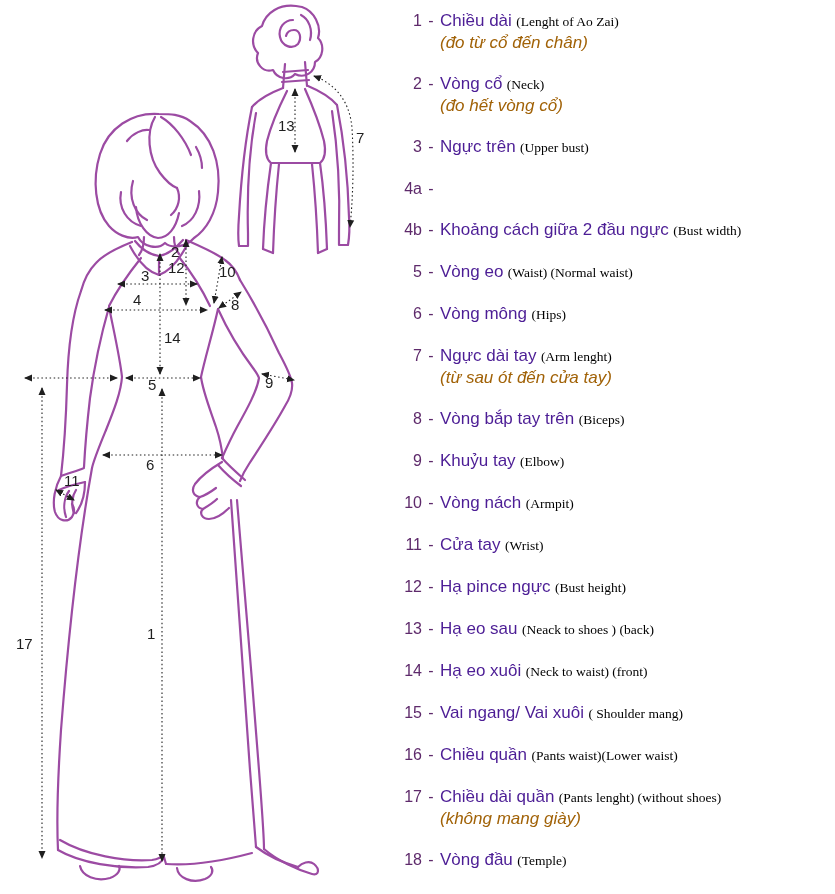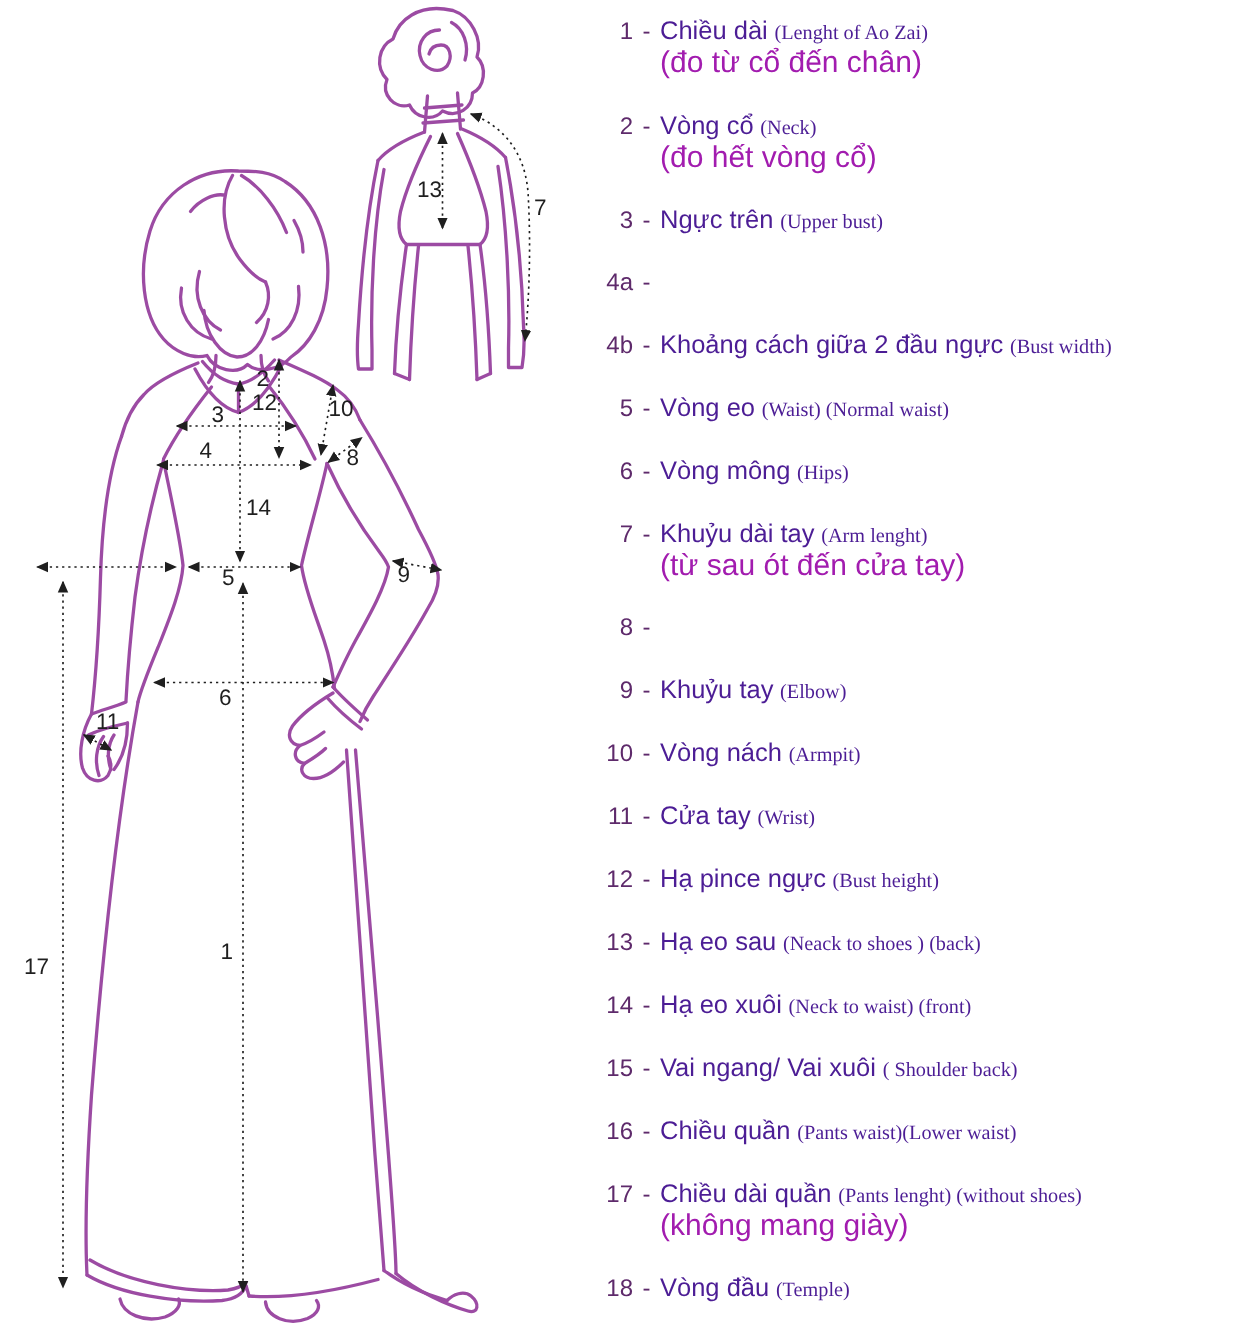--- a/index.html
+++ b/index.html
@@ -8,22 +8,22 @@
   #diagram-svg{position:absolute;left:0;top:0;}
   .fig{fill:none;stroke:#9C4BA3;stroke-width:2.2;stroke-linecap:round;stroke-linejoin:round;}
   .mline{fill:none;stroke:#1f1f1f;stroke-width:1.1;stroke-dasharray:1.5 2.6;}
   .mlabel{font-family:"Liberation Sans",sans-serif;font-size:15px;fill:#1f1f1f;}
   #legend{position:absolute;left:388px;top:10px;width:447px;}
   .legend-row{display:flex;align-items:baseline;margin-bottom:20px;line-height:21px;}
   .num{flex:0 0 34px;text-align:right;font-size:16px;color:#5E2A6B;}
   .dash{flex:0 0 18px;text-align:center;font-size:16px;color:#5E2A6B;}
   .content{flex:1 1 auto;}
   .vi{font-size:17px;color:#4c1d95;}
-  .en{font-size:13.5px;color:#4c1d95;font-family:"Liberation Serif",serif;}
-  .sub{font-size:20px;color:#a21caf;}
+  .en{font-size:13.5px;color:#000000;font-family:"Liberation Serif",serif;}
+  .sub{font-size:17px;color:#a16207;font-style:italic;}
 </style>
 </head>
 <body>
 
 <div id="page">
 
   <svg id="diagram-svg" width="390" height="894" viewBox="0 0 390 894" xmlns="http://www.w3.org/2000/svg">
     <defs>
       <marker id="ah" viewBox="0 0 8 8" refX="7" refY="4" markerWidth="8" markerHeight="8" orient="auto-start-reverse" markerUnits="userSpaceOnUse">
         <path d="M0,0.5 L8,4 L0,7.5 Z" fill="#1f1f1f"></path>
@@ -212,29 +212,34 @@
         <span class="vi">Vòng mông</span>
         <span class="en">(Hips)</span>
         
       </span>
     </div>
 
     <div class="legend-row">
       <span class="num">7</span>
       <span class="dash">-</span>
       <span class="content">
-        <span class="vi">Khuỷu dài tay</span>
+        <span class="vi">Ngực dài tay</span>
         <span class="en">(Arm lenght)</span>
         <div class="sub">(từ sau ót đến cửa tay)</div>
       </span>
     </div>
 
     <div class="legend-row">
       <span class="num">8</span>
       <span class="dash">-</span>
+      <span class="content">
+        <span class="vi">Vòng bắp tay trên</span>
+        <span class="en">(Biceps)</span>
+        
+      </span>
     </div>
 
     <div class="legend-row">
       <span class="num">9</span>
       <span class="dash">-</span>
       <span class="content">
         <span class="vi">Khuỷu tay</span>
         <span class="en">(Elbow)</span>
         
       </span>
@@ -288,21 +293,21 @@
         <span class="en">(Neck to waist) (front)</span>
         
       </span>
     </div>
 
     <div class="legend-row">
       <span class="num">15</span>
       <span class="dash">-</span>
       <span class="content">
         <span class="vi">Vai ngang/ Vai xuôi</span>
-        <span class="en">( Shoulder back)</span>
+        <span class="en">( Shoulder mang)</span>
         
       </span>
     </div>
 
     <div class="legend-row">
       <span class="num">16</span>
       <span class="dash">-</span>
       <span class="content">
         <span class="vi">Chiều quần</span>
         <span class="en">(Pants waist)(Lower waist)</span>

